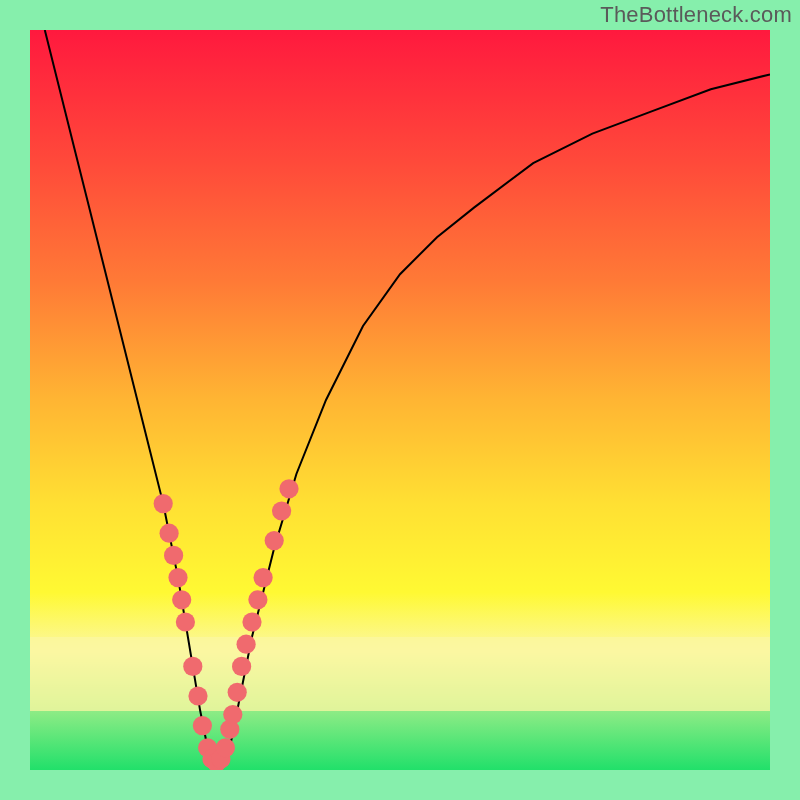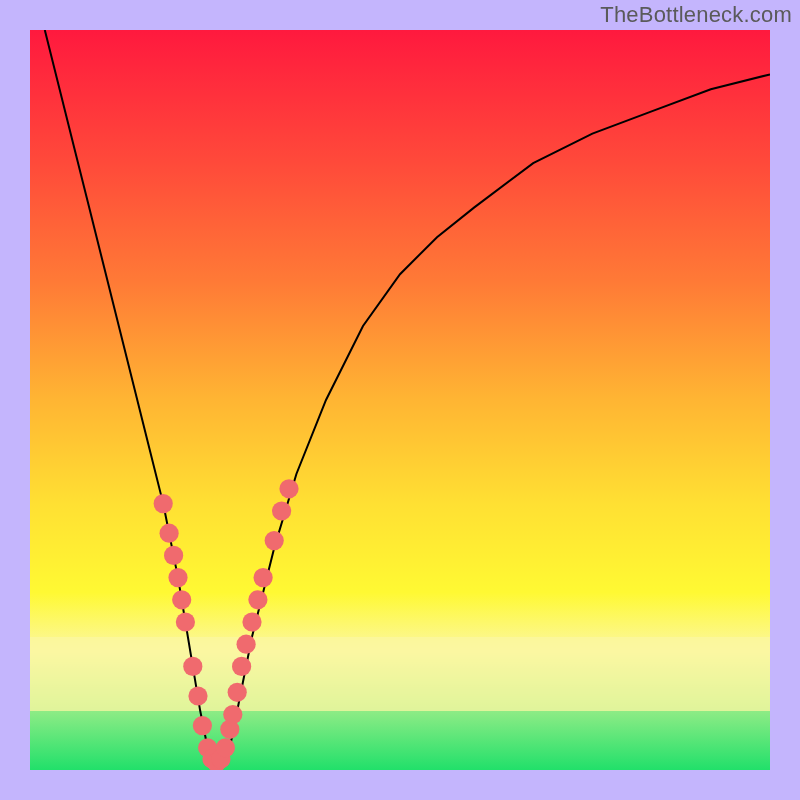--- a/index.html
+++ b/index.html
@@ -8,21 +8,21 @@
     width: 800px;
     height: 800px;
     background: #000;
     overflow: hidden;
     font-family: Arial, Helvetica, sans-serif;
   }
   .frame {
     position: relative;
     width: 800px;
     height: 800px;
-    background: #c4b5fd;
+    background: #86efac;
   }
   .plot-area {
     position: absolute;
     left: 30px;
     top: 30px;
     width: 740px;
     height: 740px;
     background: linear-gradient(
       to bottom,
       #ff193e 0%,

